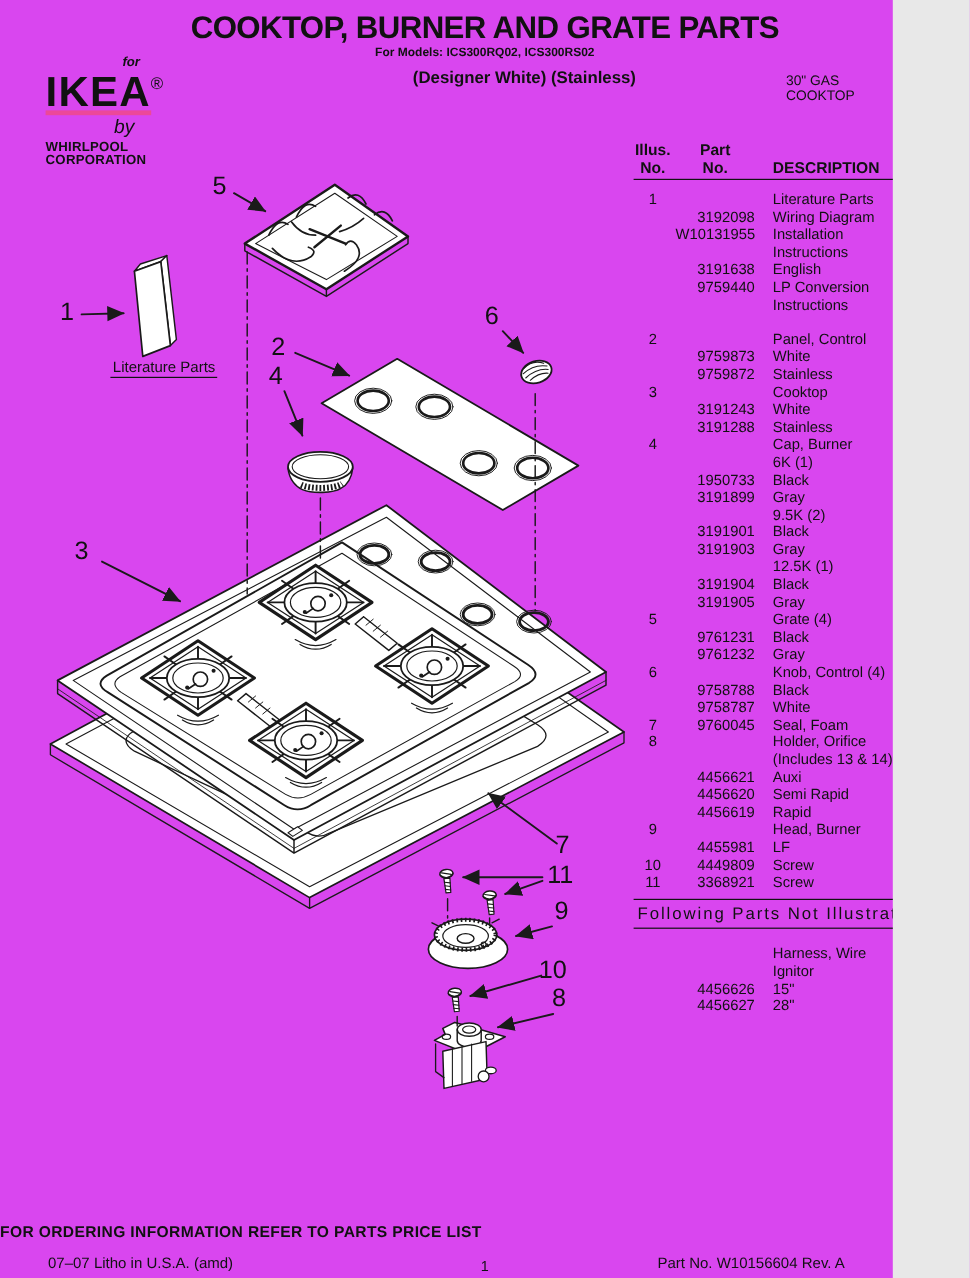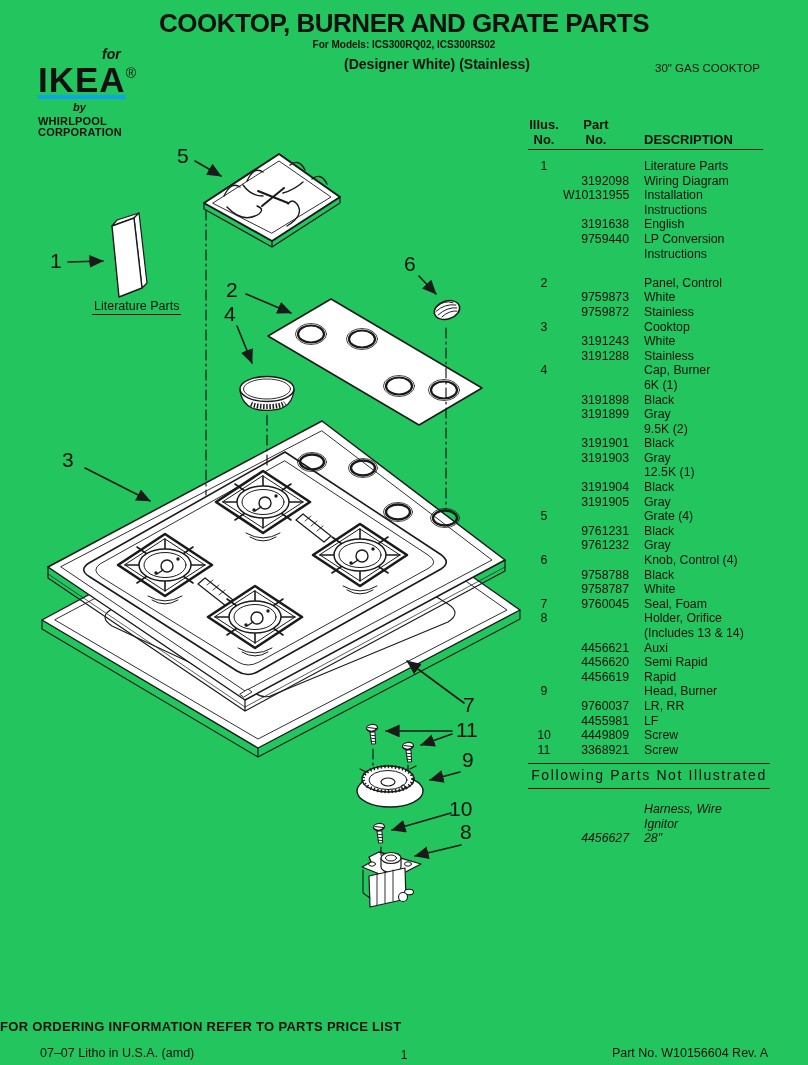--- a/index.html
+++ b/index.html
@@ -1,46 +1,46 @@
 <!DOCTYPE html>
 <html><head>
 <meta charset="utf-8">
 <style>
   html,body{margin:0;padding:0;background:#e8e8e8;}
-  .page{position:relative;width:808px;height:1065px;background:#22c55e;overflow:hidden;
+  .page{position:relative;width:744px;height:1065px;background:#d946ef;overflow:hidden;
         font-family:"Liberation Sans", sans-serif;color:#111;}
   
   .doc-title{position:absolute;top:8px;left:0;width:808px;text-align:center;
              font-size:26px;font-weight:700;letter-spacing:-0.5px;}
   .doc-models{position:absolute;top:39px;left:0;width:808px;text-align:center;
               font-size:10px;font-weight:700;}
   .doc-finish{position:absolute;top:56px;left:0;width:808px;text-align:center;
               font-size:14px;font-weight:700;transform:translateX(33px);}
   .product-type{position:absolute;top:62px;left:655px;font-size:11.5px;}
   .logo{position:absolute;top:47px;left:38px;width:160px;line-height:1;}
-  .logo-for{margin-left:64px;font-size:14px;font-weight:700;font-style:italic;}
+  .logo-for{margin-left:64px;font-size:11px;font-weight:700;font-style:italic;}
   .logo-brand{font-size:35px;font-weight:700;letter-spacing:1px;margin-top:1px;}
-  .logo-brand .letters{border-bottom:4px solid #0ea5e9;padding-bottom:0px;display:inline-block;line-height:0.82;}
+  .logo-brand .letters{border-bottom:4px solid #ec4899;padding-bottom:0px;display:inline-block;line-height:0.82;}
   .logo-reg{font-size:14px;vertical-align:14px;font-weight:400;}
-  .logo-by{margin-left:35px;font-size:11px;font-weight:700;font-style:italic;margin-top:3px;}
+  .logo-by{margin-left:57px;font-size:16px;font-weight:400;font-style:italic;margin-top:3px;}
   .logo-company{font-size:11px;font-weight:700;letter-spacing:0.2px;word-spacing:5px;margin-top:3px;}
   
   .parts-table{position:absolute;left:525px;top:118px;width:252px;font-size:12.3px;line-height:14.6px;}
   .pt-head{display:flex;font-weight:700;font-size:13px;line-height:14.5px;}
   .pt-head .ci,.pt-head .cp{text-align:center;}
   .pt-head .cd{align-self:flex-end;}
   .ci{width:38px;text-align:center;flex:none;}
   .cp{width:66px;text-align:right;flex:none;}
   .cd{margin-left:15px;flex:1;text-align:left;white-space:nowrap;}
   .pt-rule{margin-left:3px;width:235px;border-top:1.6px solid #111;margin-top:2px;margin-bottom:9px;}
   .prow{display:flex;}
   .ni-box{margin-top:6px;margin-left:3px;width:242px;}
   .ni-head{border-top:1.5px solid #111;border-bottom:1.5px solid #111;
            text-align:center;font-size:14px;letter-spacing:1.6px;padding:4px 0 5px 0;}
-  .ni-rows{margin-top:13px;margin-left:-3px;font-style:italic;}
+  .ni-rows{margin-top:13px;margin-left:-3px;}
   
   .callout{position:absolute;font-size:21px;font-weight:400;color:#111;}
   .lit-label{position:absolute;left:92px;top:299px;font-size:12.5px;
              border-bottom:1.5px solid #111;padding:0 2px 1px 2px;}
   svg.diagram{position:absolute;left:0;top:0;pointer-events:none;}
   
   .ordering-note{position:absolute;top:1019px;left:0;width:808px;text-align:left;
                  font-size:13px;font-weight:700;letter-spacing:0.3px;}
   .litho{position:absolute;top:1046px;left:40px;font-size:12.5px;}
   .page-num{position:absolute;top:1048px;left:0;width:808px;text-align:center;font-size:12px;}
@@ -335,21 +335,21 @@
           <span class="cp">&nbsp;</span>
           <span class="cd">Cap, Burner</span>
         </div>
         <div class="prow">
           <span class="ci">&nbsp;</span>
           <span class="cp">&nbsp;</span>
           <span class="cd">6K (1)</span>
         </div>
         <div class="prow">
           <span class="ci">&nbsp;</span>
-          <span class="cp">3191898</span>
+          <span class="cp">1950733</span>
           <span class="cd">Black</span>
         </div>
         <div class="prow">
           <span class="ci">&nbsp;</span>
           <span class="cp">3191899</span>
           <span class="cd">Gray</span>
         </div>
         <div class="prow">
           <span class="ci">&nbsp;</span>
           <span class="cp">&nbsp;</span>
@@ -437,25 +437,20 @@
         </div>
         <div class="prow">
           <span class="ci">&nbsp;</span>
           <span class="cp">4456619</span>
           <span class="cd">Rapid</span>
         </div>
         <div class="prow">
           <span class="ci">9</span>
           <span class="cp">&nbsp;</span>
           <span class="cd">Head, Burner</span>
-        </div>
-        <div class="prow">
-          <span class="ci">&nbsp;</span>
-          <span class="cp">9760037</span>
-          <span class="cd">LR, RR</span>
         </div>
         <div class="prow">
           <span class="ci">&nbsp;</span>
           <span class="cp">4455981</span>
           <span class="cd">LF</span>
         </div>
         <div class="prow">
           <span class="ci">10</span>
           <span class="cp">4449809</span>
           <span class="cd">Screw</span>
@@ -475,20 +470,25 @@
             <span class="cp">&nbsp;</span>
             <span class="cd">Harness, Wire</span>
           </div>
           <div class="prow">
             <span class="ci">&nbsp;</span>
             <span class="cp">&nbsp;</span>
             <span class="cd">Ignitor</span>
           </div>
           <div class="prow">
             <span class="ci">&nbsp;</span>
+            <span class="cp">4456626</span>
+            <span class="cd">15"</span>
+          </div>
+          <div class="prow">
+            <span class="ci">&nbsp;</span>
             <span class="cp">4456627</span>
             <span class="cd">28"</span>
           </div>
         </div>
     </div>
   </div>
 
   <div class="ordering-note">FOR ORDERING INFORMATION REFER TO PARTS PRICE LIST</div>
   <div class="litho">07–07 Litho in U.S.A. (amd)</div>
   <div class="page-num">1</div>

